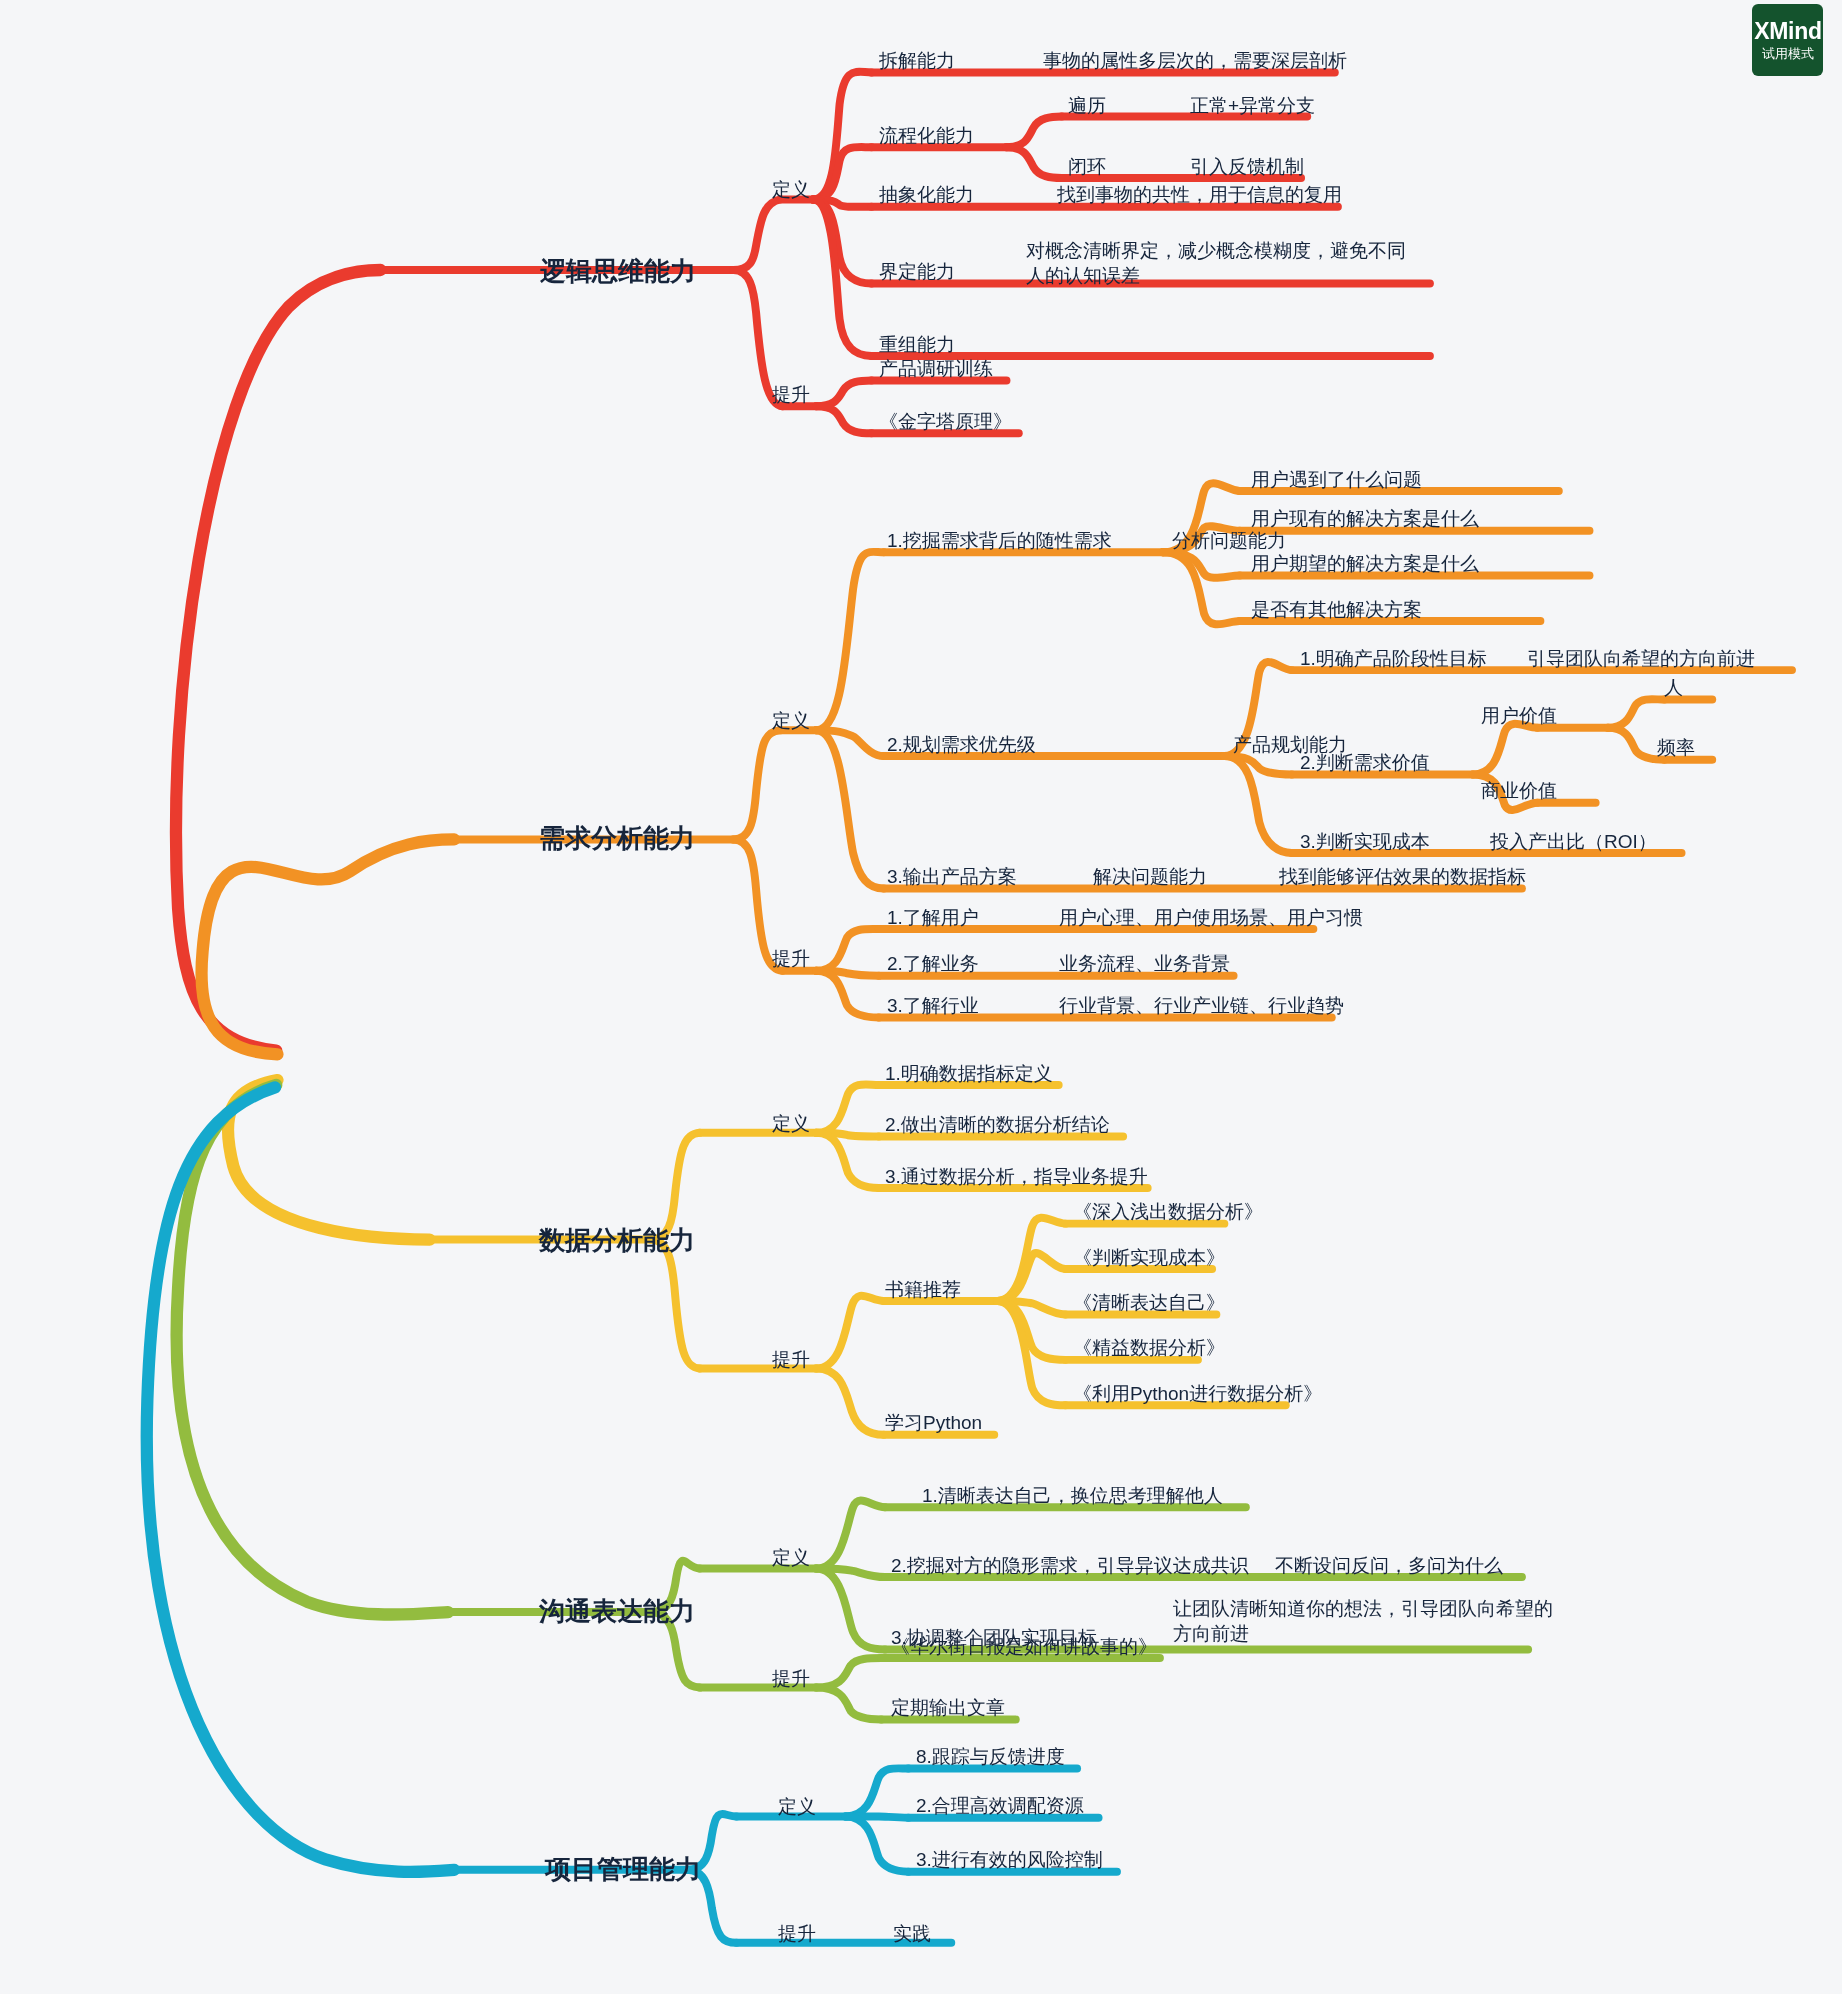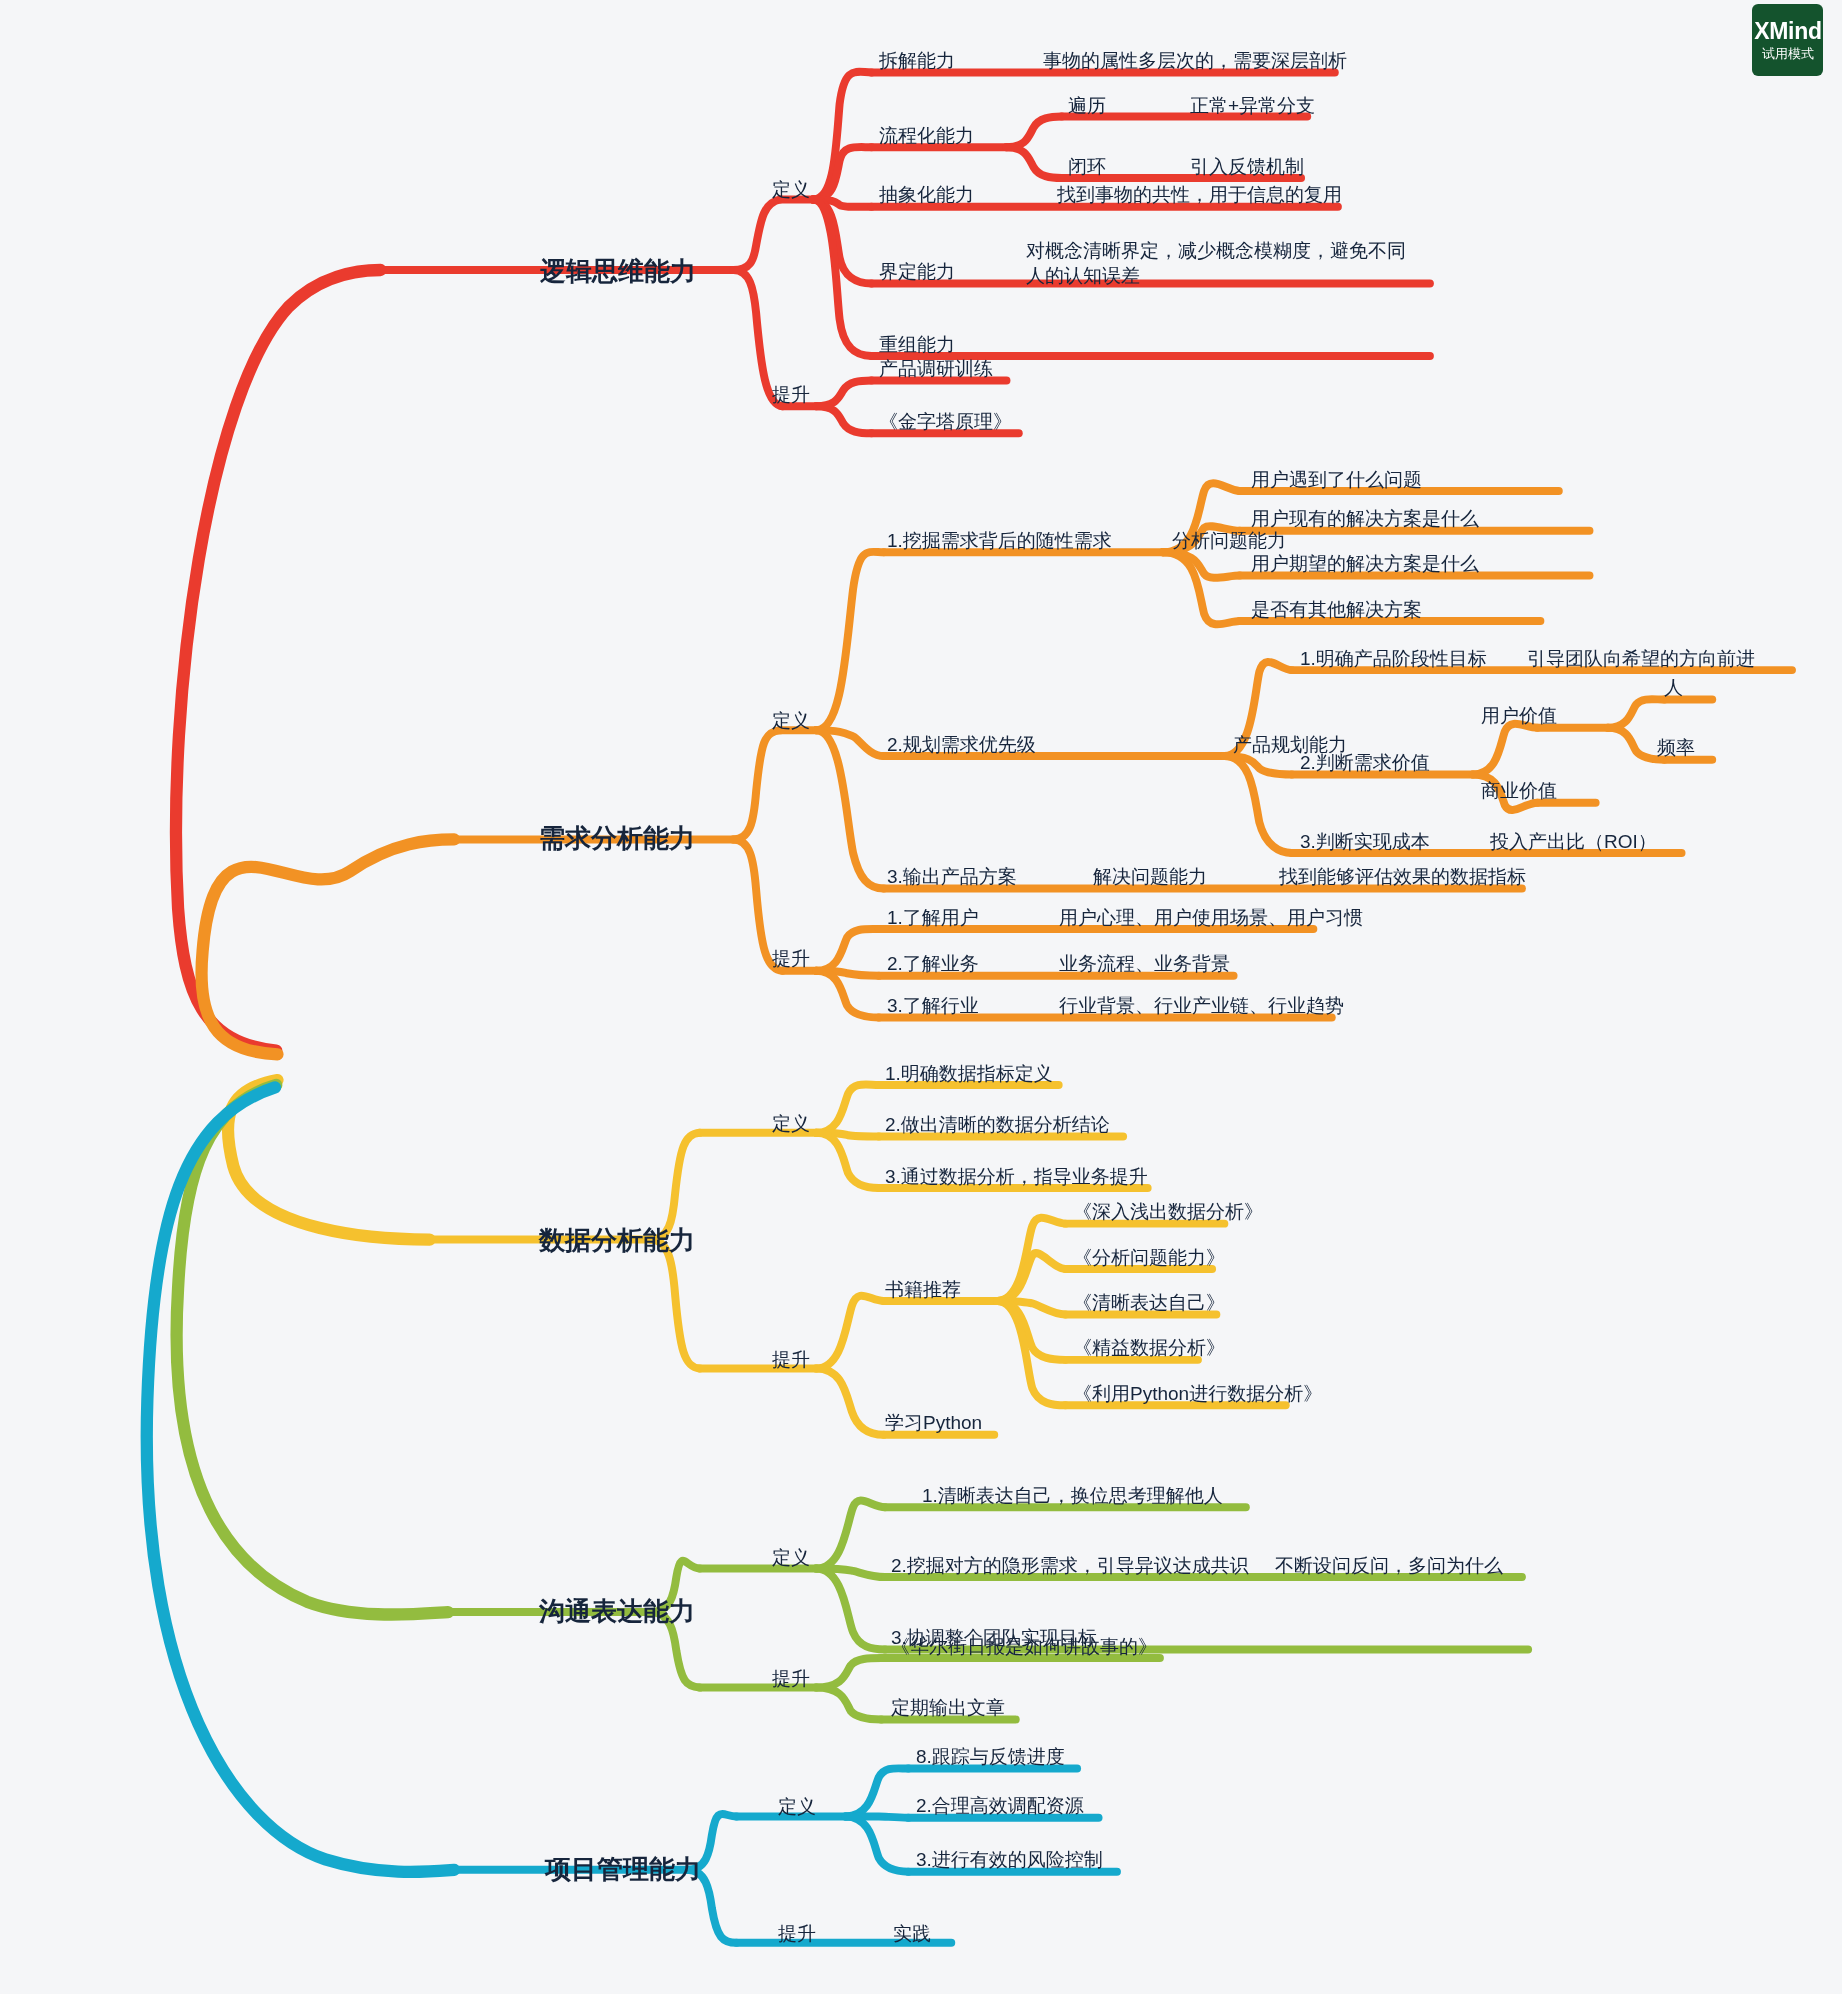--- a/index.html
+++ b/index.html
@@ -262,35 +262,36 @@
 
   <div class="node lvl2" style="left:772px;top:1112px;">定义</div>
   <div class="node lvl2" style="left:772px;top:1348px;">提升</div>
 
   <div class="node lvl3" style="left:885px;top:1062px;">1.明确数据指标定义</div>
   <div class="node lvl3" style="left:885px;top:1113px;">2.做出清晰的数据分析结论</div>
   <div class="node lvl3" style="left:885px;top:1165px;">3.通过数据分析，指导业务提升</div>
 
   <div class="node lvl3" style="left:885px;top:1278px;">书籍推荐</div>
   <div class="node lvl3" style="left:1073px;top:1200px;">《深入浅出数据分析》</div>
-  <div class="node lvl3" style="left:1073px;top:1246px;">《分析问题能力》</div>
+  <div class="node lvl3" style="left:1073px;top:1246px;">《判断实现成本》</div>
   <div class="node lvl3" style="left:1073px;top:1291px;">《清晰表达自己》</div>
   <div class="node lvl3" style="left:1073px;top:1336px;">《精益数据分析》</div>
   <div class="node lvl3" style="left:1073px;top:1382px;">《利用Python进行数据分析》</div>
   <div class="node lvl3" style="left:885px;top:1411px;">学习Python</div>
 
   <div class="node lvl1" style="left:539px;top:1595px;">沟通表达能力</div>
 
   <div class="node lvl2" style="left:772px;top:1546px;">定义</div>
   <div class="node lvl2" style="left:772px;top:1667px;">提升</div>
 
   <div class="node lvl3" style="left:891px;top:1484px;margin-left:31px;">1.清晰表达自己，换位思考理解他人</div>
   <div class="node lvl3" style="left:891px;top:1554px;">2.挖掘对方的隐形需求，引导异议达成共识</div>
   <div class="node lvl3" style="left:1275px;top:1554px;">不断设问反问，多问为什么</div>
   <div class="node lvl3" style="left:891px;top:1626px;">3.协调整个团队实现目标</div>
+  <div class="node lvl3 wrap2" style="left:1173px;top:1597px;width:380px;">让团队清晰知道你的想法，引导团队向希望的方向前进</div>
 
   <div class="node lvl3" style="left:891px;top:1635px;">《华尔街日报是如何讲故事的》</div>
   <div class="node lvl3" style="left:891px;top:1696px;">定期输出文章</div>
 
   <div class="node lvl1" style="left:545px;top:1853px;">项目管理能力</div>
 
   <div class="node lvl2" style="left:778px;top:1795px;">定义</div>
   <div class="node lvl2" style="left:778px;top:1922px;">提升</div>
 
   <div class="node lvl3" style="left:916px;top:1745px;">8.跟踪与反馈进度</div>

